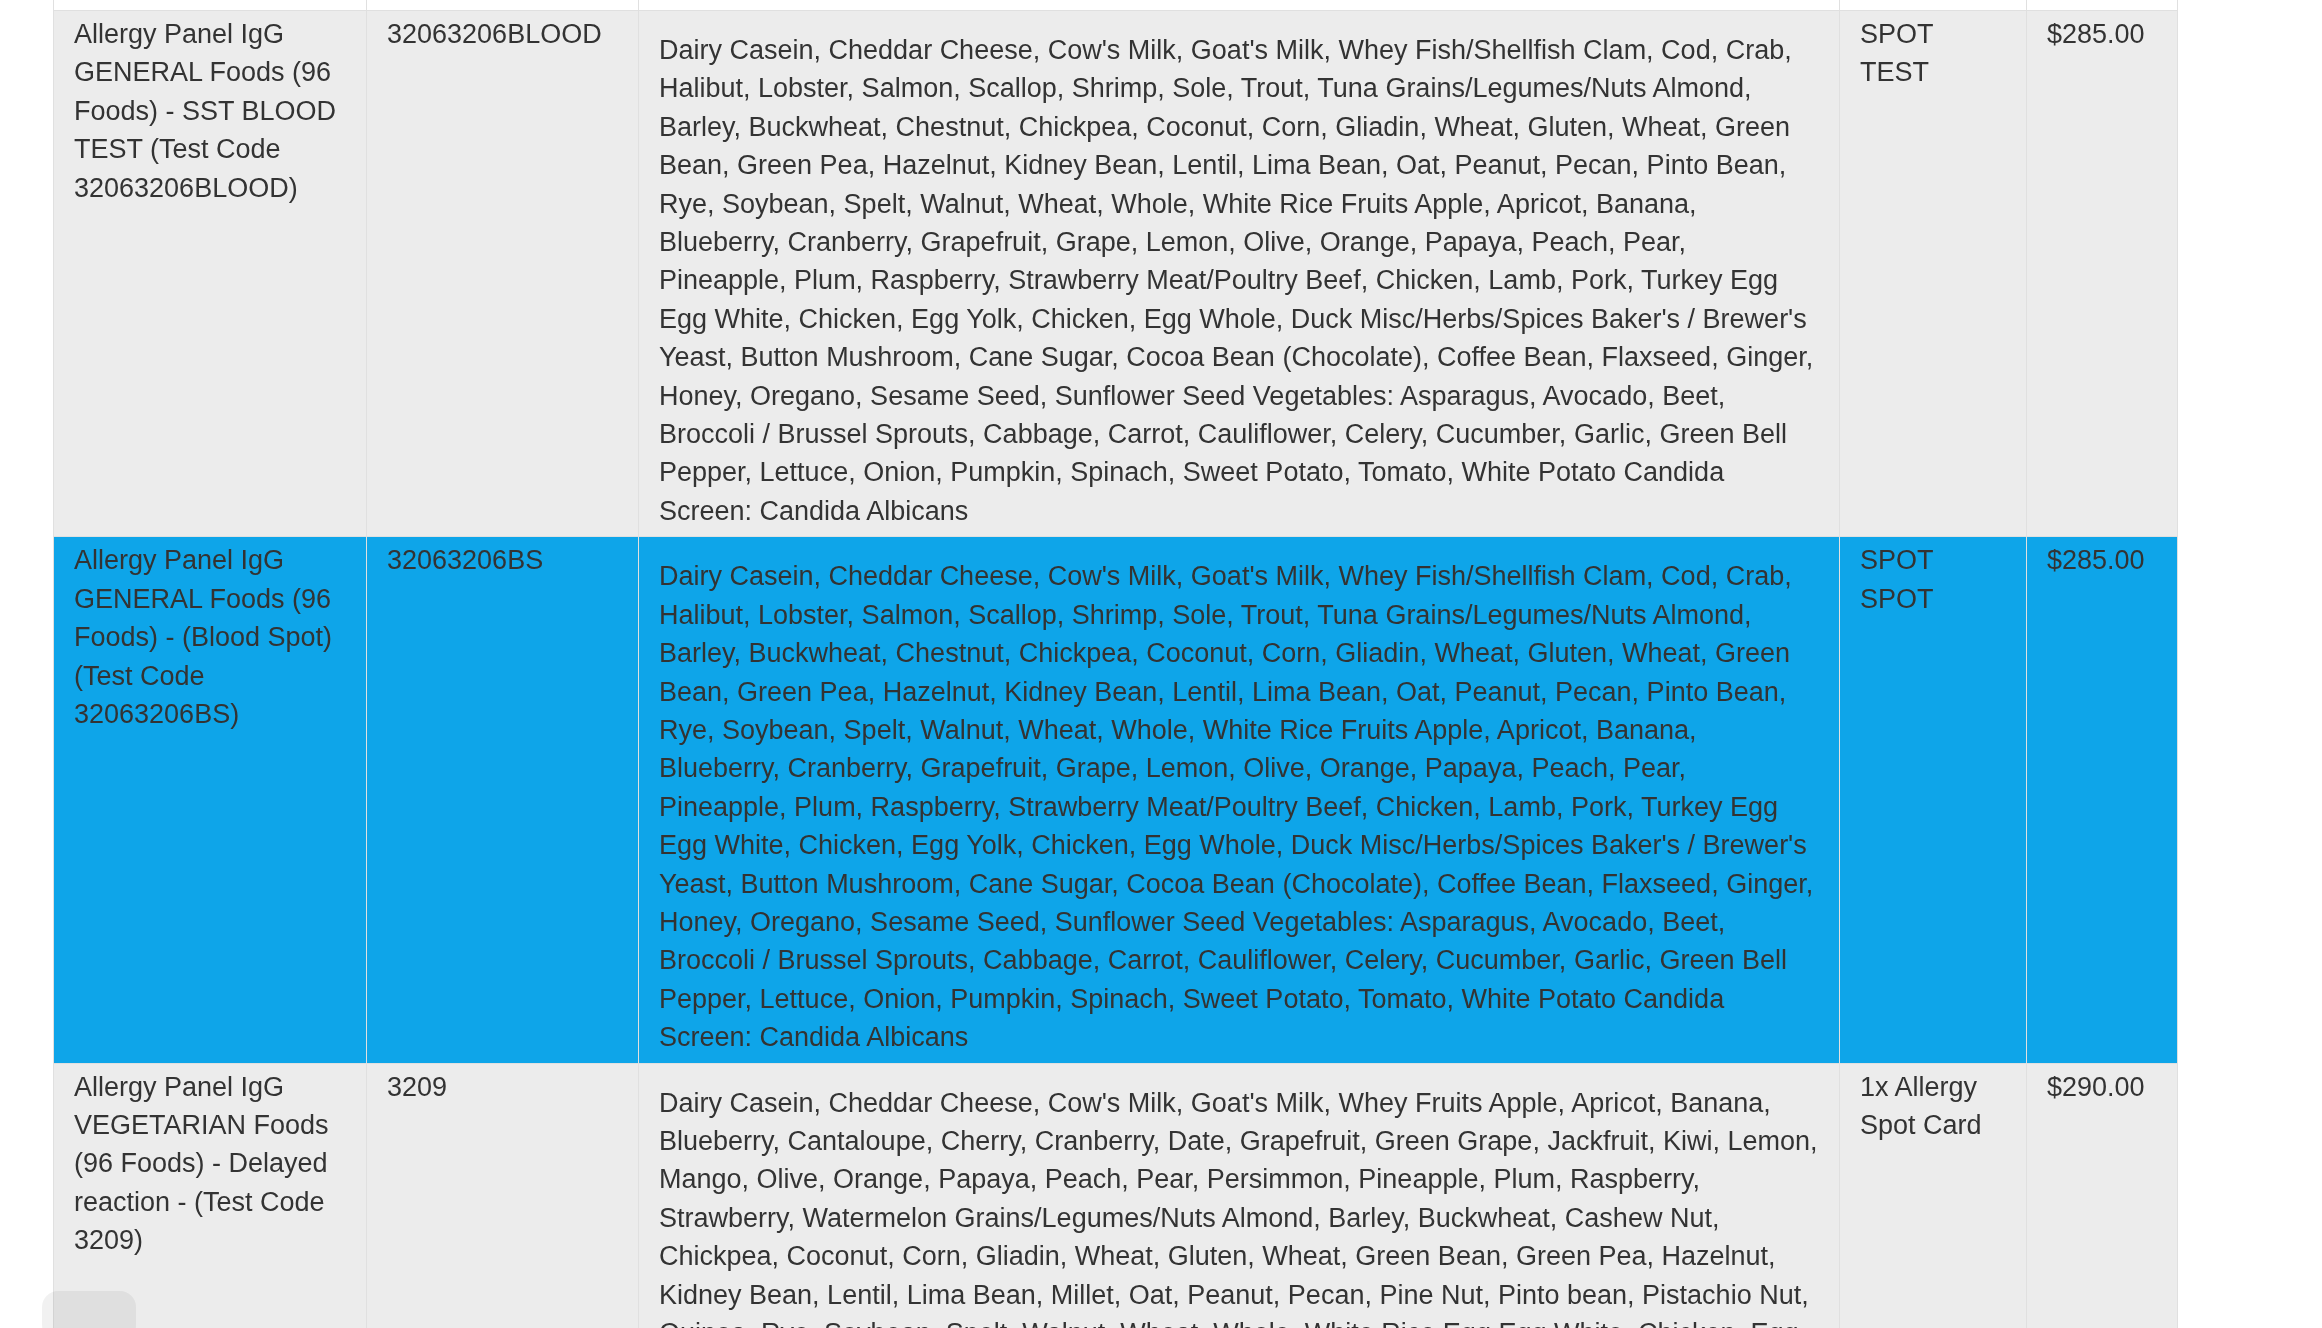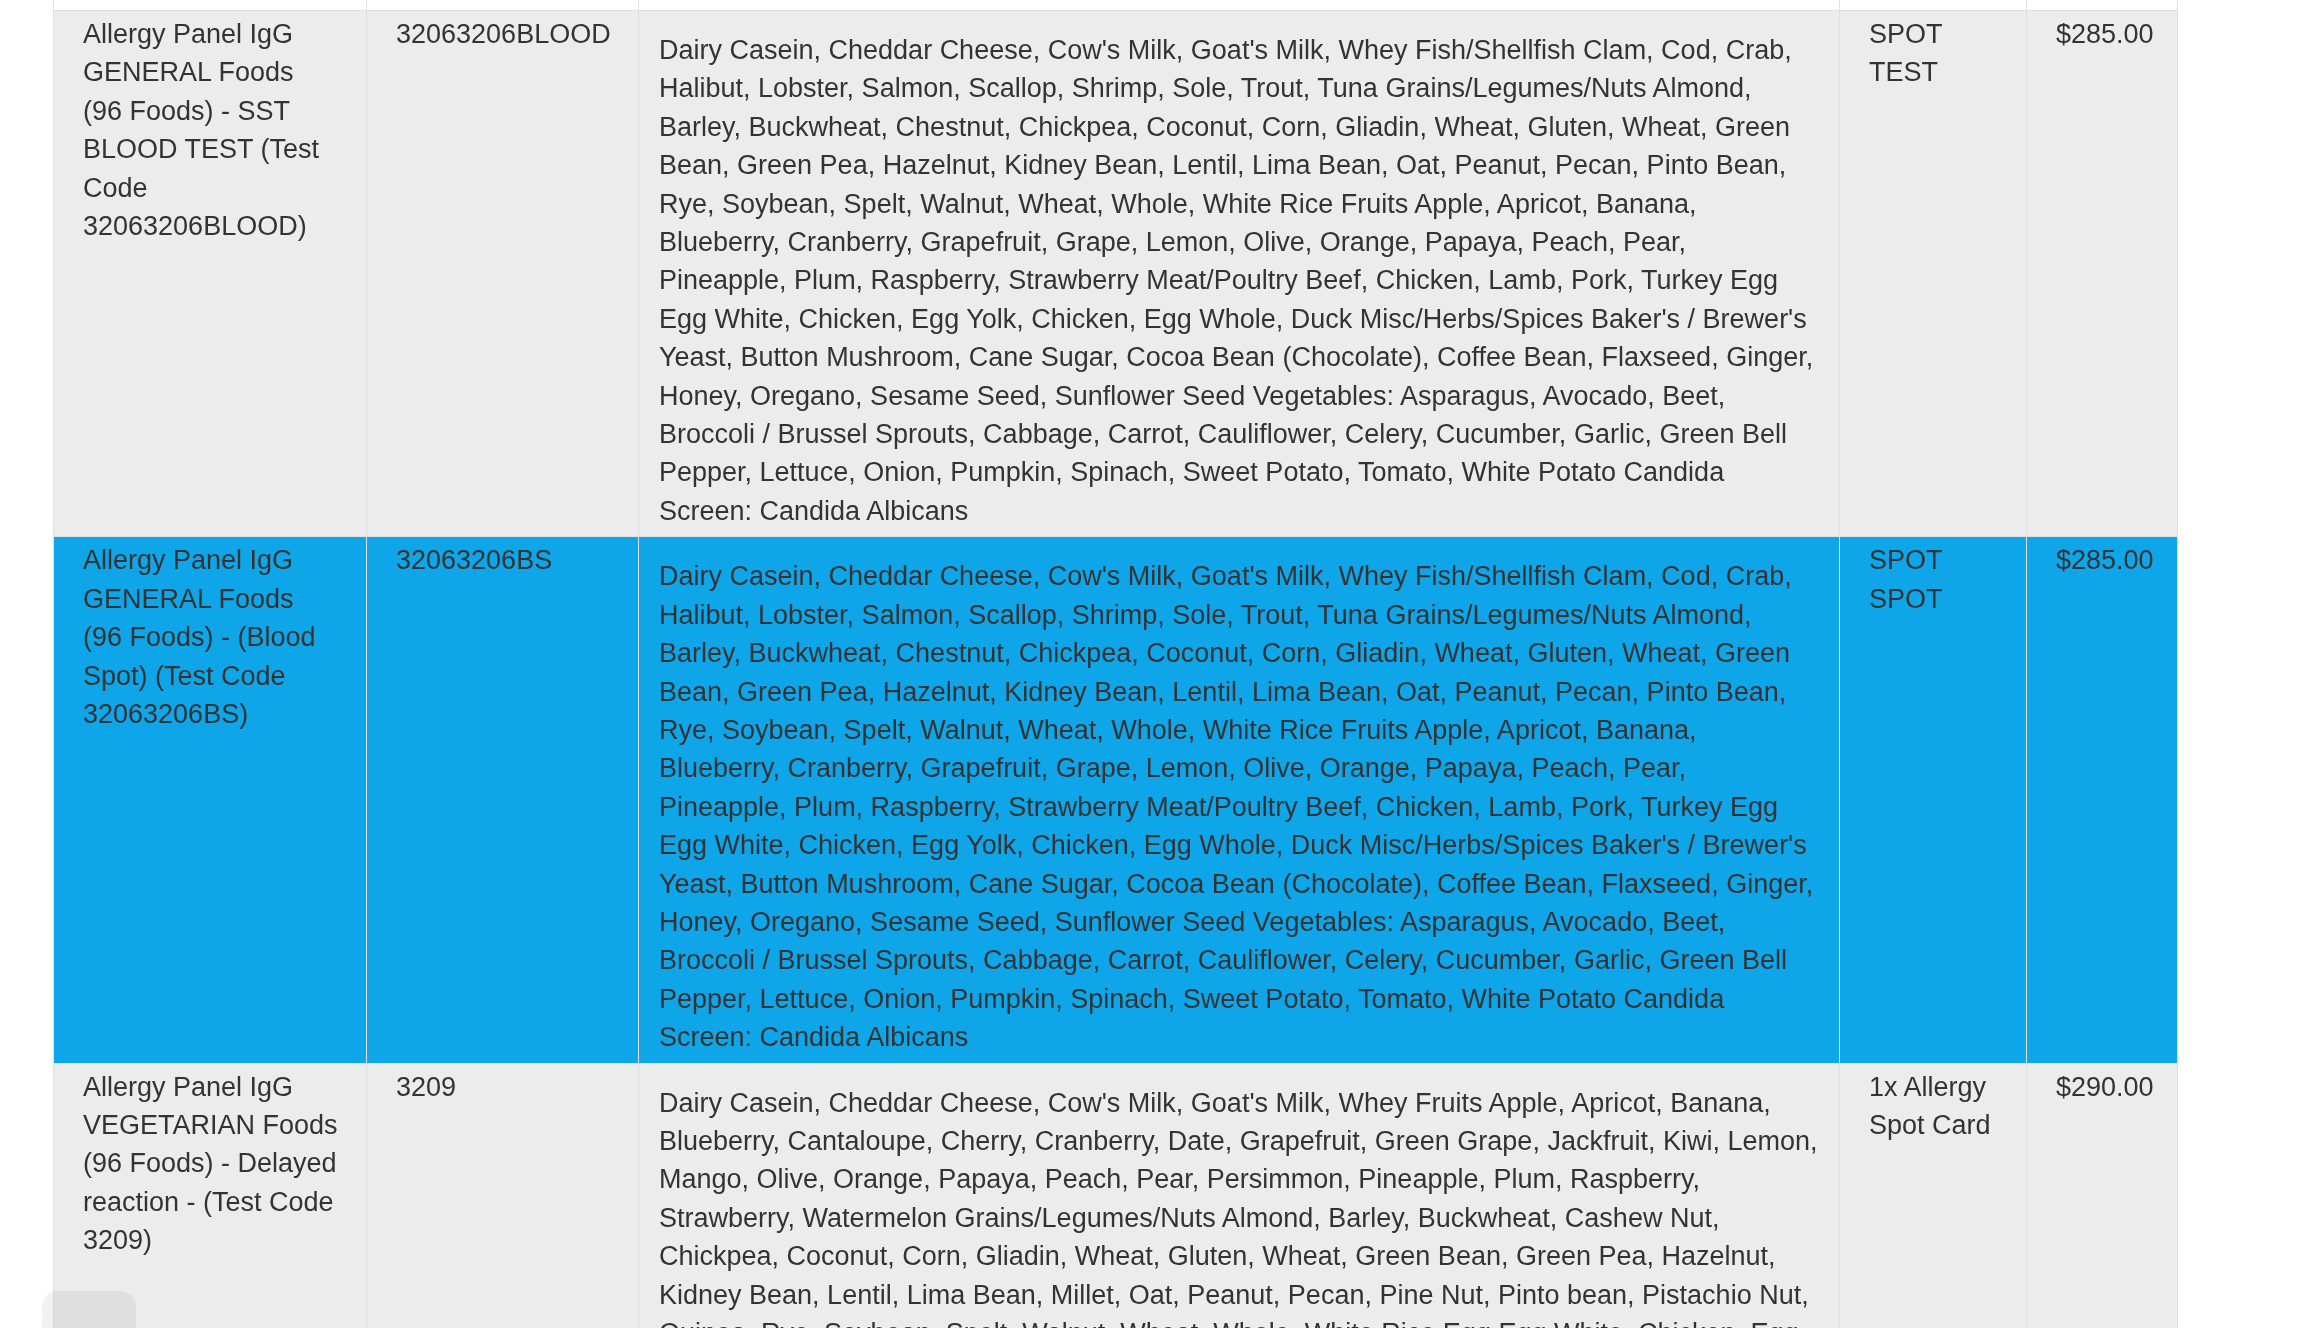--- a/index.html
+++ b/index.html
@@ -22,21 +22,21 @@
     border-collapse: collapse;
     table-layout: fixed;
     width: 2124px;
     font-size: 27px;
     line-height: 38.4px;
     color: #333333;
   }
   .tests-table td {
     border: 1px solid #e0e0e0;
     vertical-align: top;
-    padding: 4px 26px 6px 29px;
+    padding: 4px 26px 6px 20px;
     overflow: hidden;
     word-wrap: break-word;
   }
   .tests-table tr.partial-row td {
     border-top: none;
     height: 10px;
     padding: 0;
     background: #ffffff;
   }
   .tests-table tr.shaded td { background: #ececec; }

